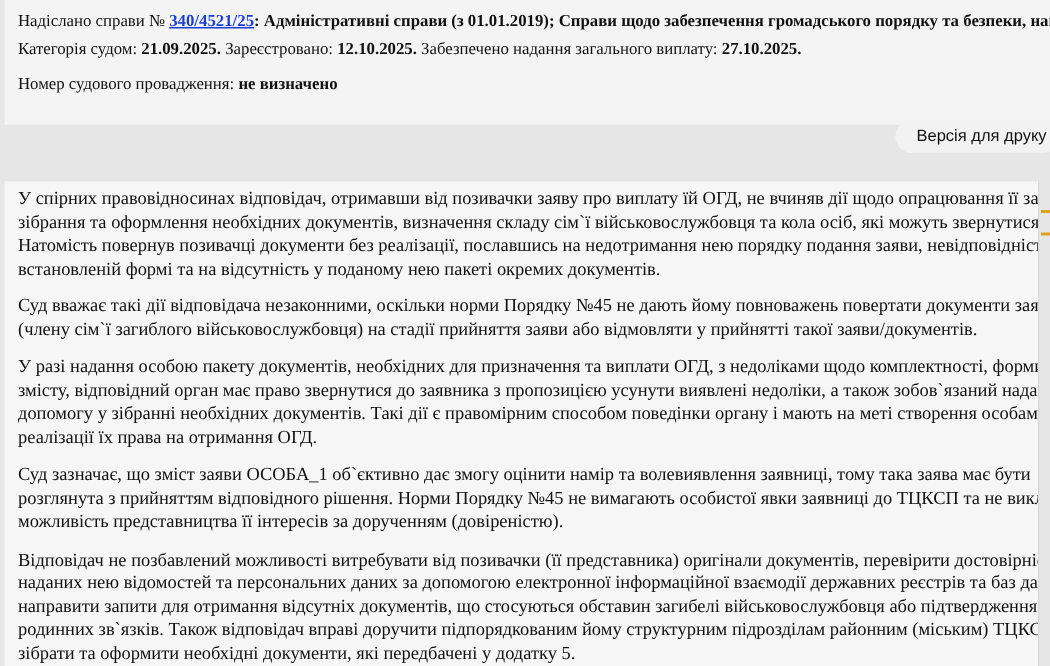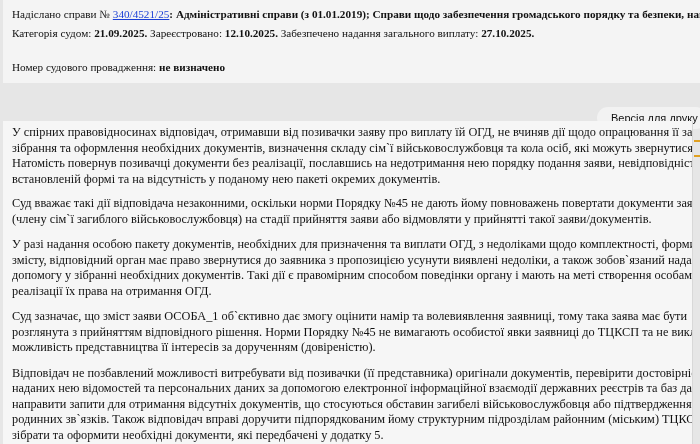--- a/index.html
+++ b/index.html
@@ -21,31 +21,31 @@
       top: 0;
       width: 697px;
       height: 83px;
       background: #f4f4f4;
       box-sizing: border-box;
       padding: 5px 0 0 9px;
       font-size: 11.2px;
       line-height: 19px;
     }
     .info-panel .line { white-space: nowrap; }
-    .info-panel .line.gap { margin-top: 15px; }
+    .info-panel .line.gap { margin-top: 4px; }
     .info-panel b { font-weight: bold; }
     .info-panel a {
       color: #1a3fd6;
       text-decoration: underline;
-      font-weight: normal;
+      font-weight: bold;
     }
     .toolbar {
       position: absolute;
       left: 0;
-      top: 99px;
+      top: 72px;
       width: 700px;
       height: 38px;
     }
     .print-button {
       position: absolute;
       left: 597px;
       top: 8px;
       width: 110px;
       height: 22px;
       border-radius: 11px;

